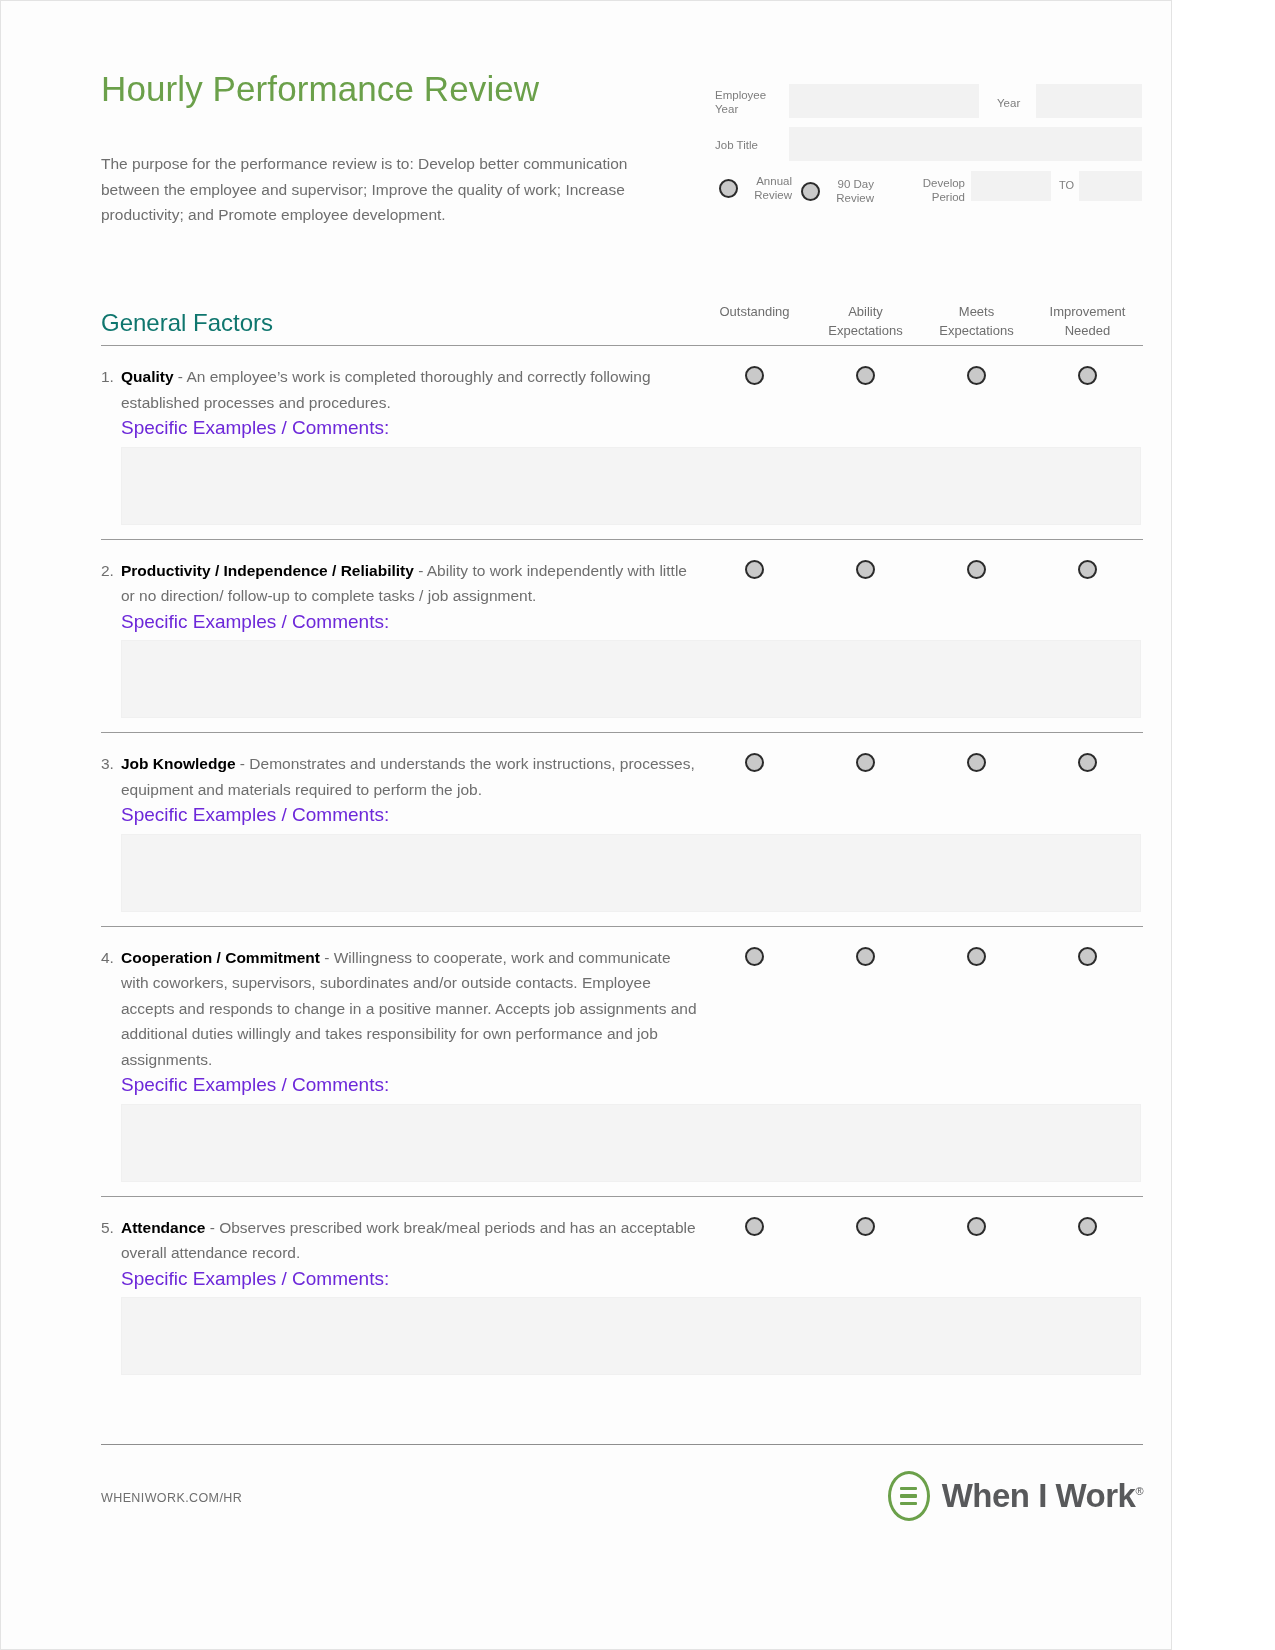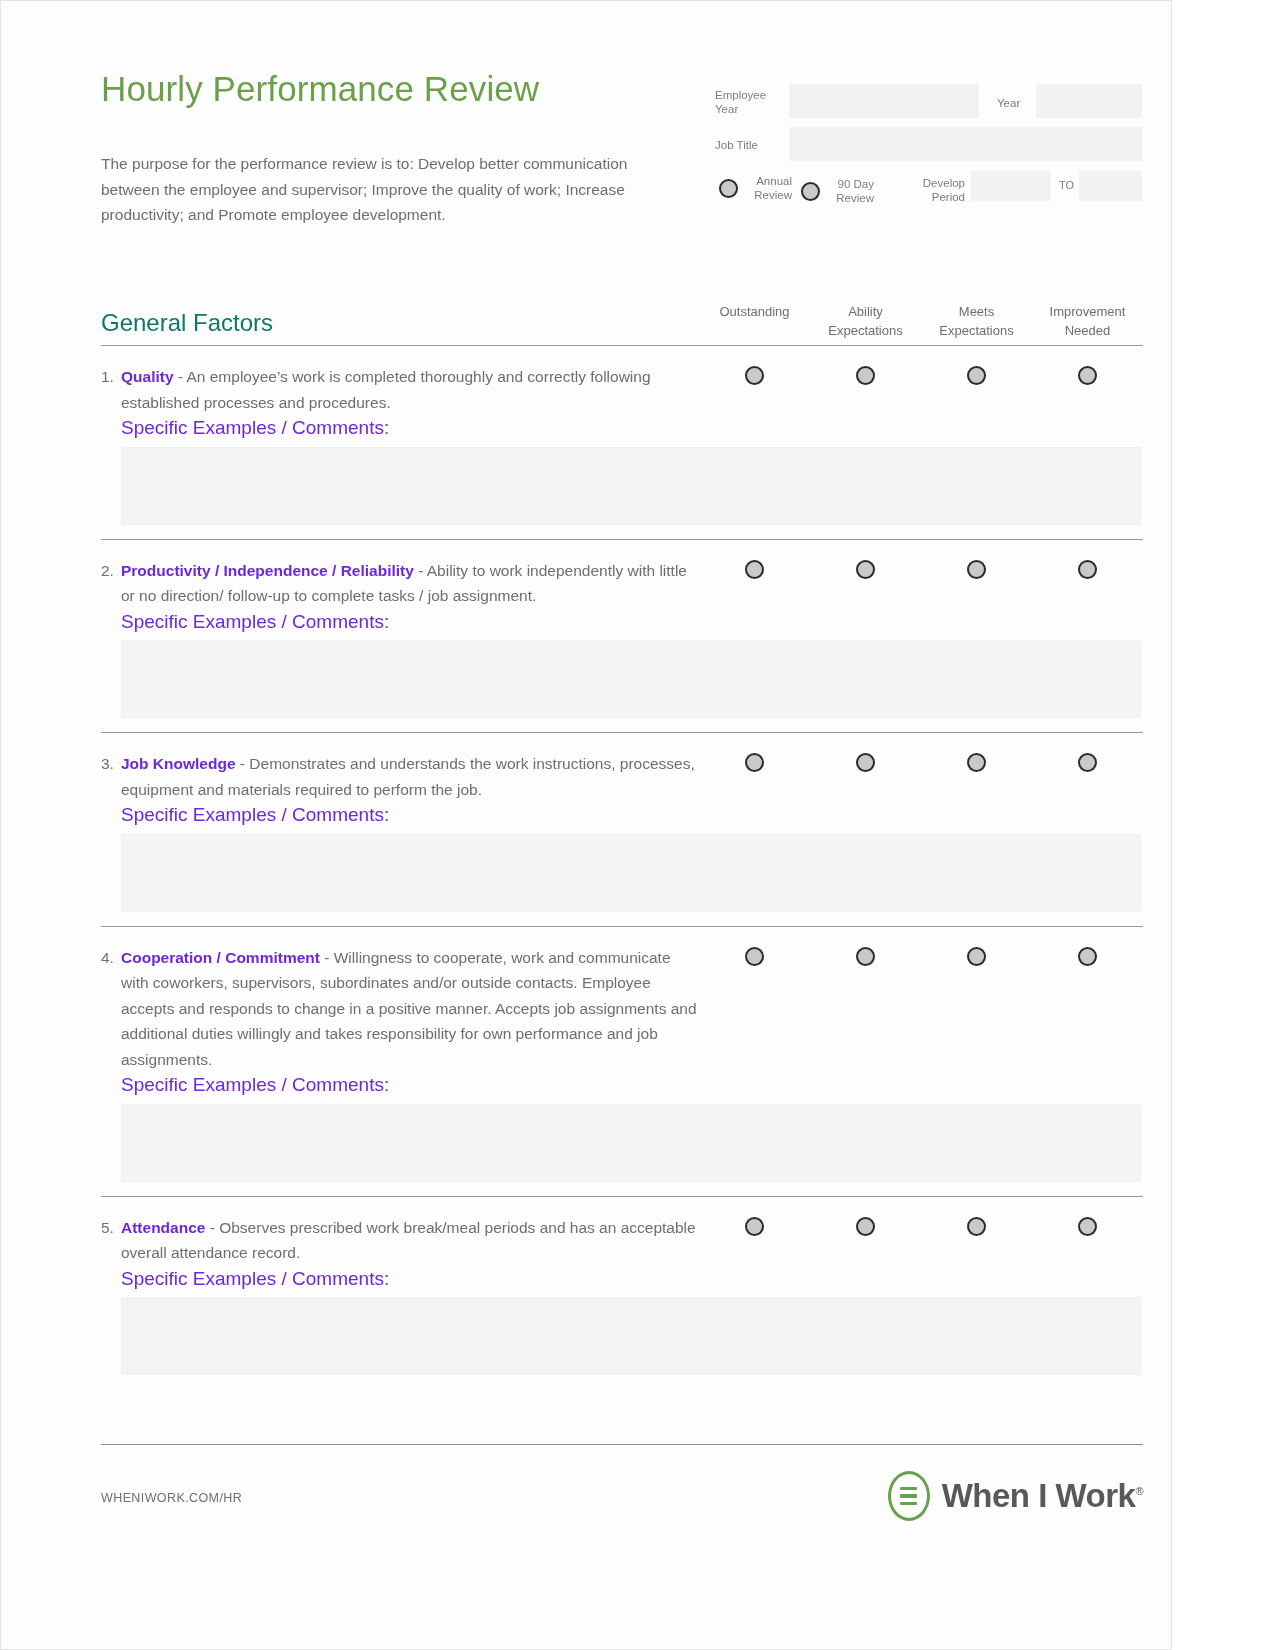--- a/index.html
+++ b/index.html
@@ -168,21 +168,21 @@
     font-size: 15.5px;
     line-height: 25.5px;
     color: #6e6e6e;
   }
   .factor-body {
     position: relative;
     padding-left: 20px;
   }
   .factor-title {
     font-weight: bold;
-    color: #6d28d9;
+    color: #000000;
   }
   .num-tag {
     position: absolute;
     left: 0; top: 0;
     font-size: 15.5px;
     line-height: 25.5px;
     color: #6e6e6e;
   }
   .comments-label {
     padding-left: 20px;

